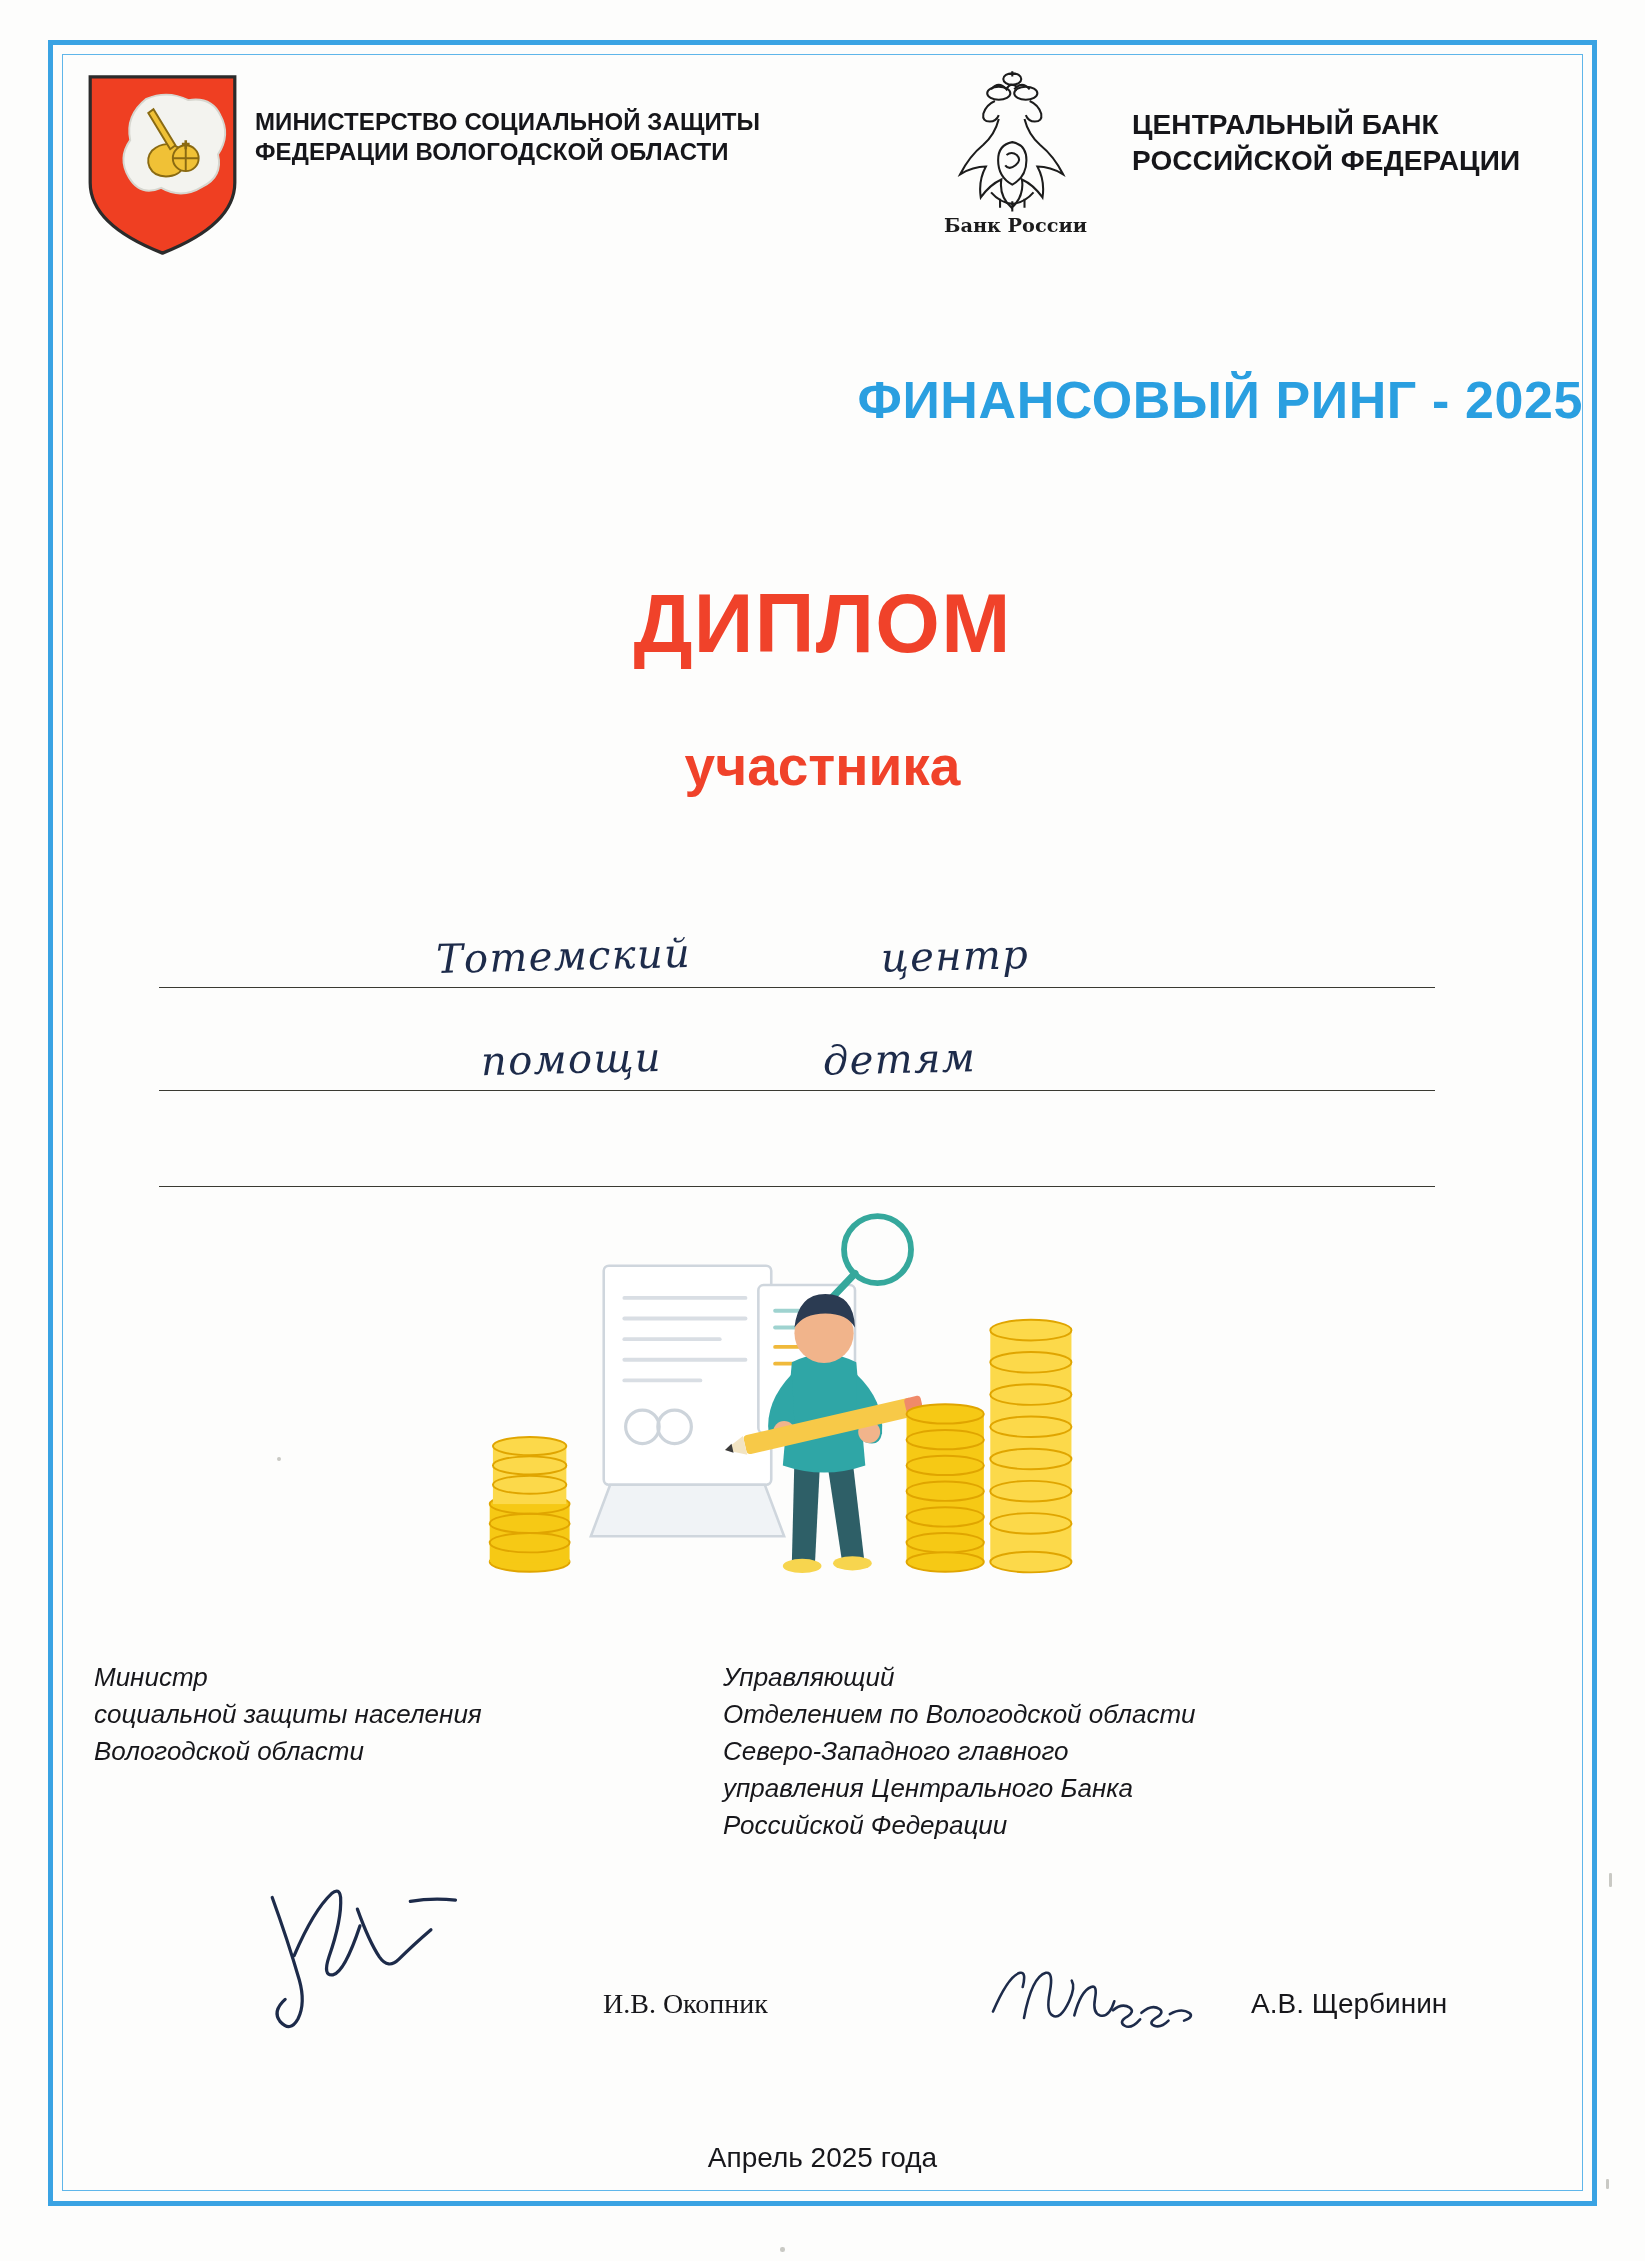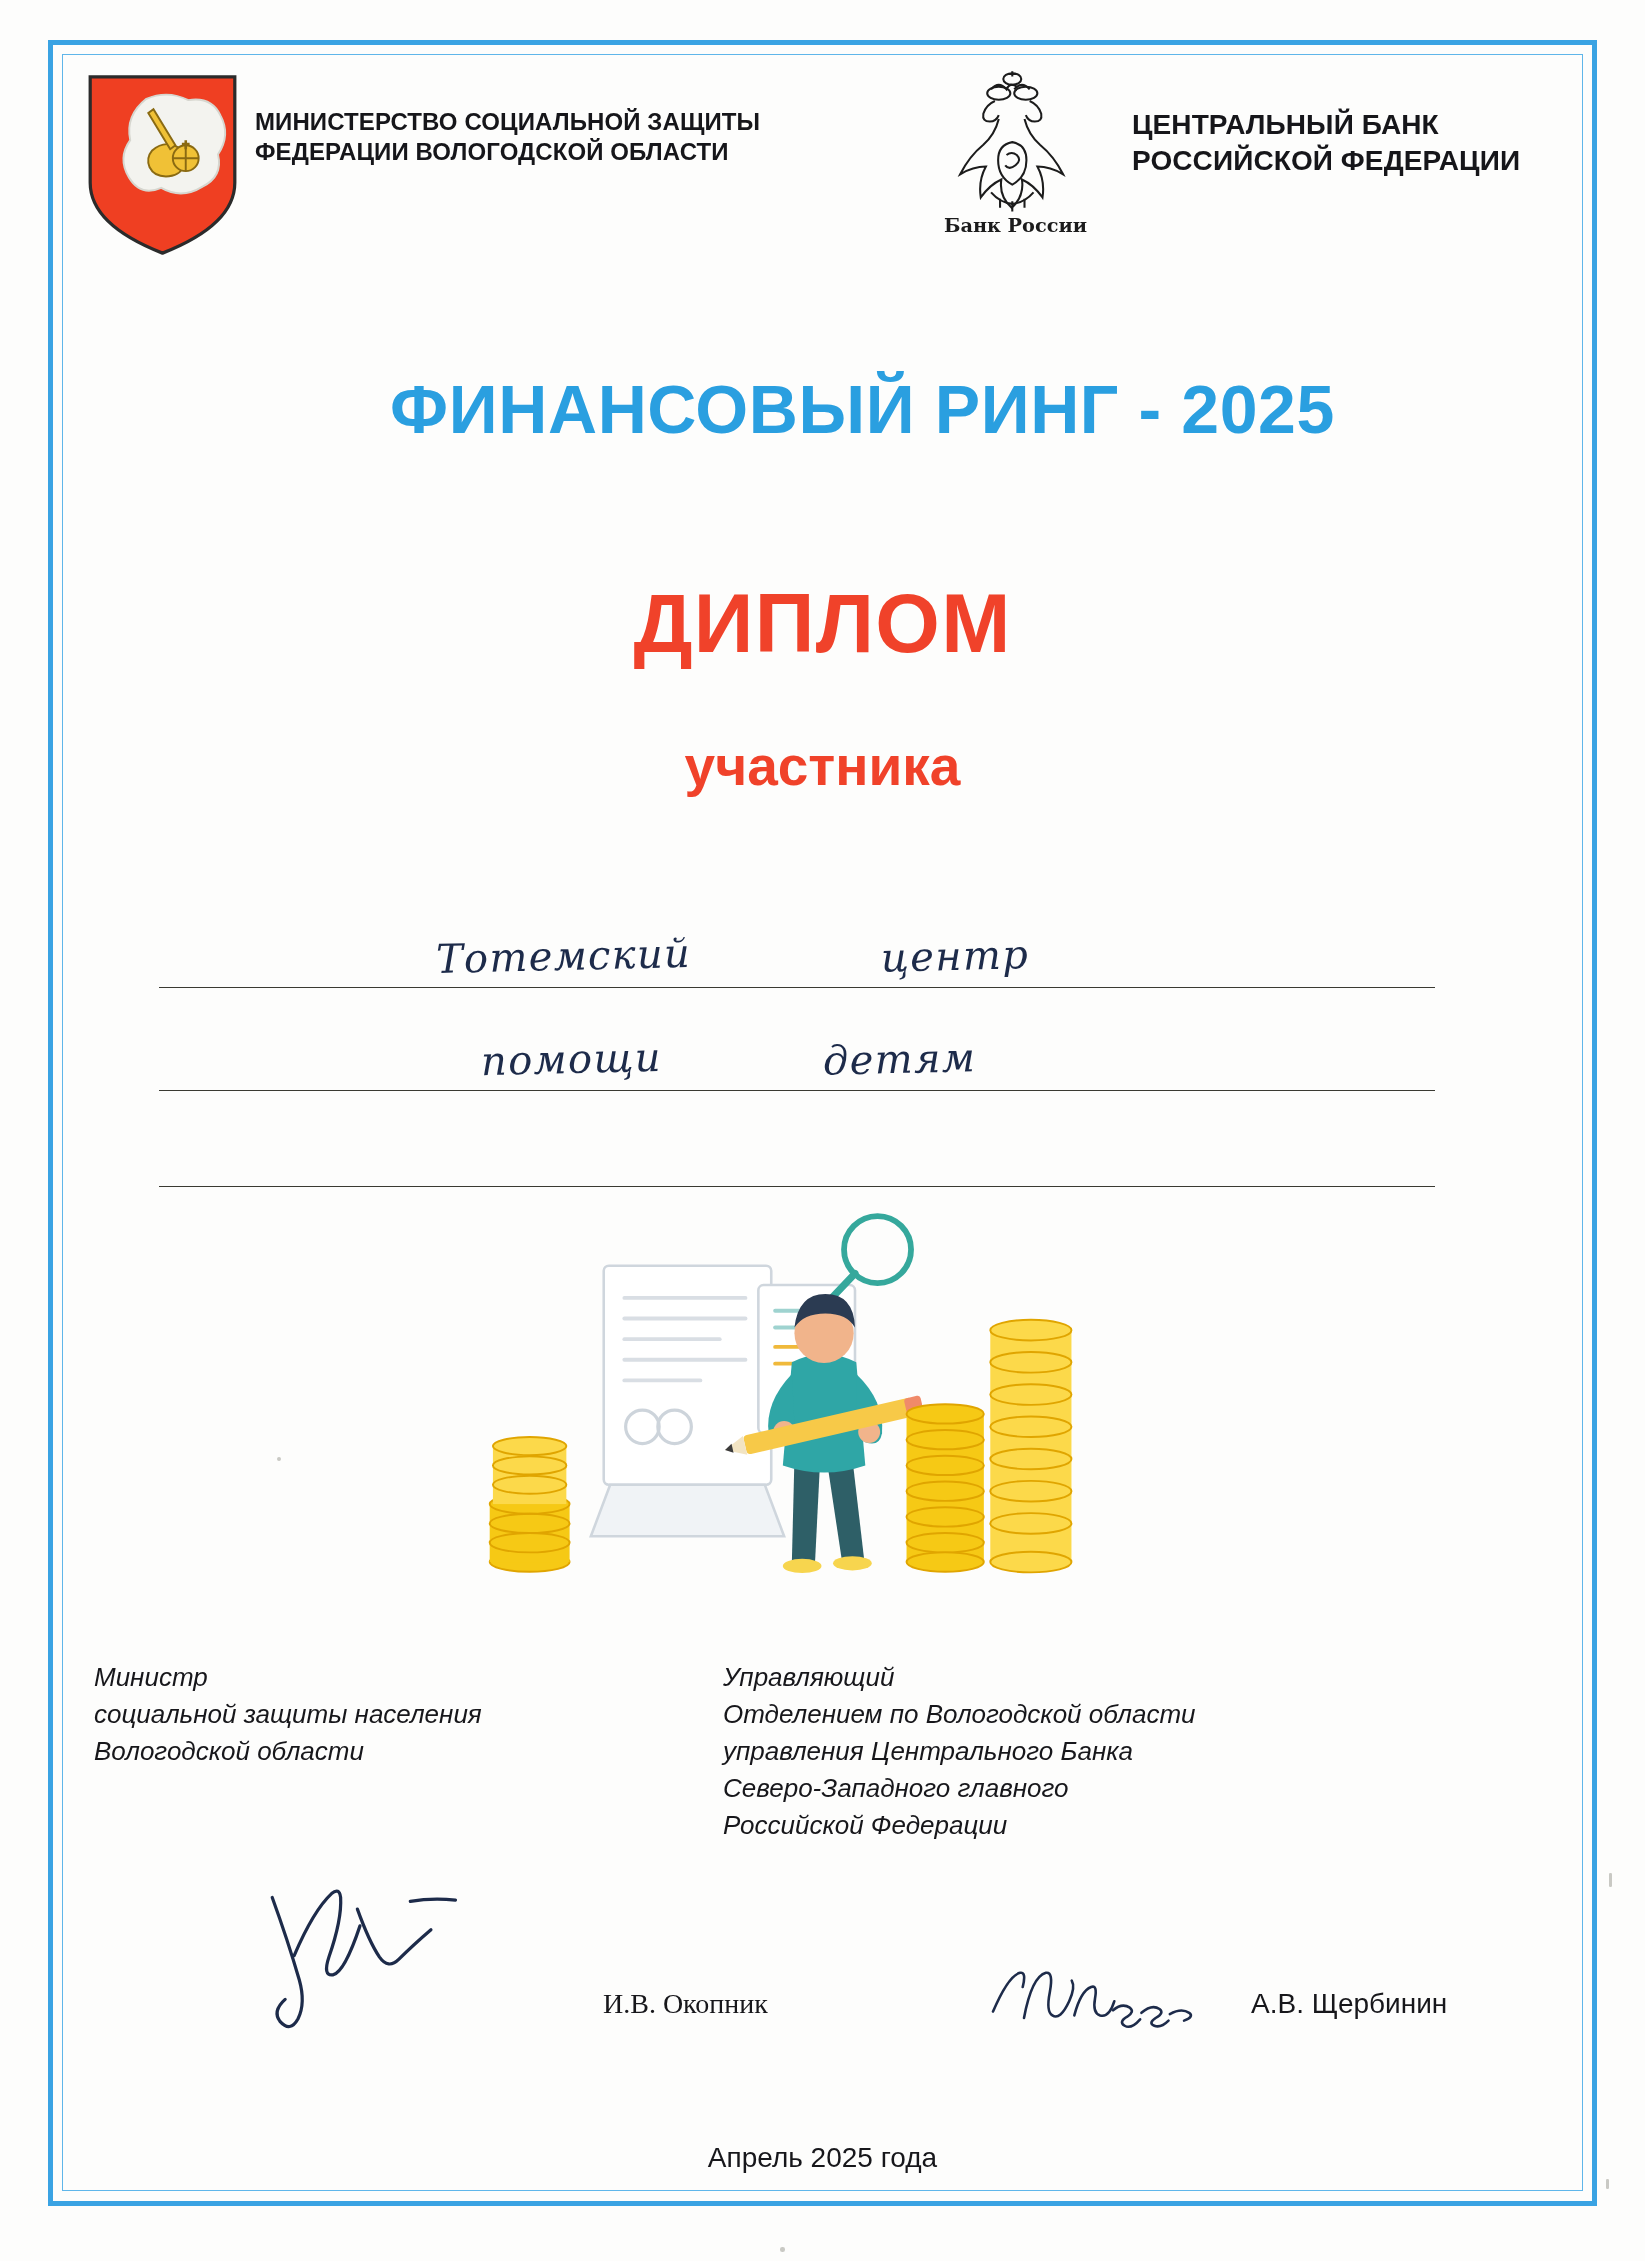--- a/index.html
+++ b/index.html
@@ -96,27 +96,26 @@
     color: #16161a;
   }
   .cbr-text div { white-space: nowrap; }
 
   
   .title-main {
     position: absolute;
     left: 0;
     top: 316px;
     width: 100%;
-    text-align: center;
-    font-size: 68px;
+    text-align: right;
+    font-size: 52px;
     font-weight: bold;
     letter-spacing: 0.6px;
     color: #2a9fe0;
     font-family: "Liberation Sans", sans-serif;
-    margin-left: 40px;
   }
   .title-diploma {
     position: absolute;
     left: 0;
     top: 522px;
     width: 100%;
     text-align: center;
     font-size: 83px;
     font-weight: bold;
     color: #f0422a;
@@ -435,22 +434,22 @@
 
     <div class="sig-left">
       <div>Министр</div>
       <div>социальной защиты населения</div>
       <div>Вологодской области</div>
     </div>
 
     <div class="sig-right">
       <div>Управляющий</div>
       <div>Отделением по Вологодской области</div>
+      <div>Северо-Западного главного</div>
       <div>управления Центрального Банка</div>
-      <div>Северо-Западного главного</div>
       <div>Российской Федерации</div>
     </div>
 
     <div class="autograph-left">
       <svg viewBox="0 0 420 260" width="271" height="168">
         <g fill="none" stroke="#1d2b4a" stroke-width="5" stroke-linecap="round">
           <path d="M36 30 q24 66 42 128 q10 36 -2 60 q-12 22 -28 4 q-12 -16 8 -34"></path>
           <path d="M70 120 q30 -70 58 -96 q12 -10 14 6 q2 34 -18 92 q-10 30 6 28 q18 -4 42 -76"></path>
           <path d="M168 48 q18 50 34 74 q14 20 30 4 q22 -22 50 -46"></path>
           <path d="M250 36 q34 -6 70 -2"></path>

